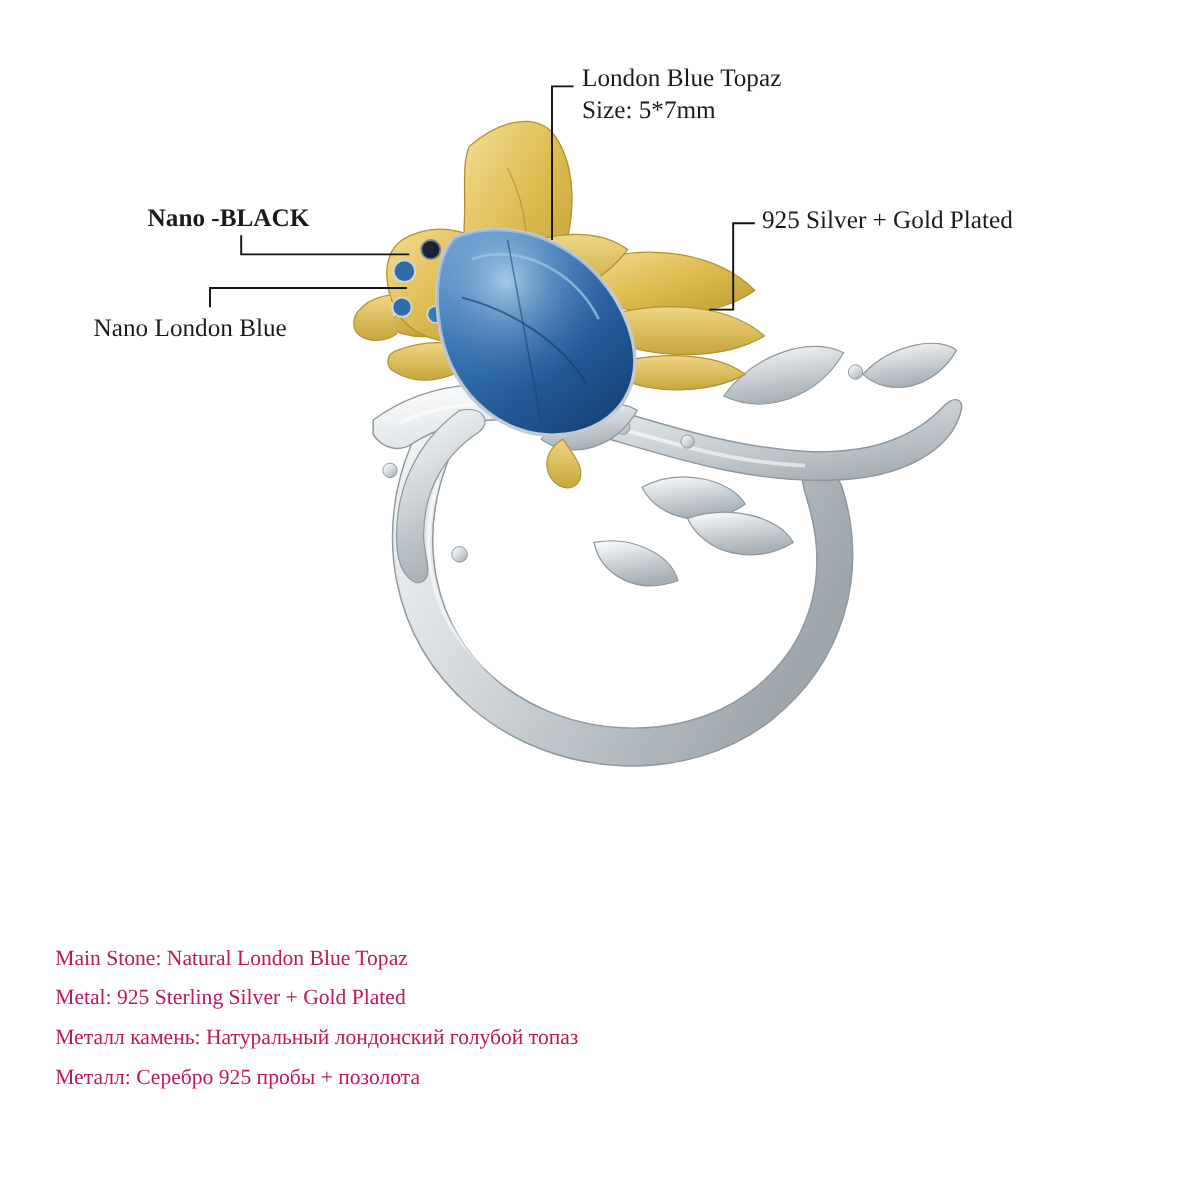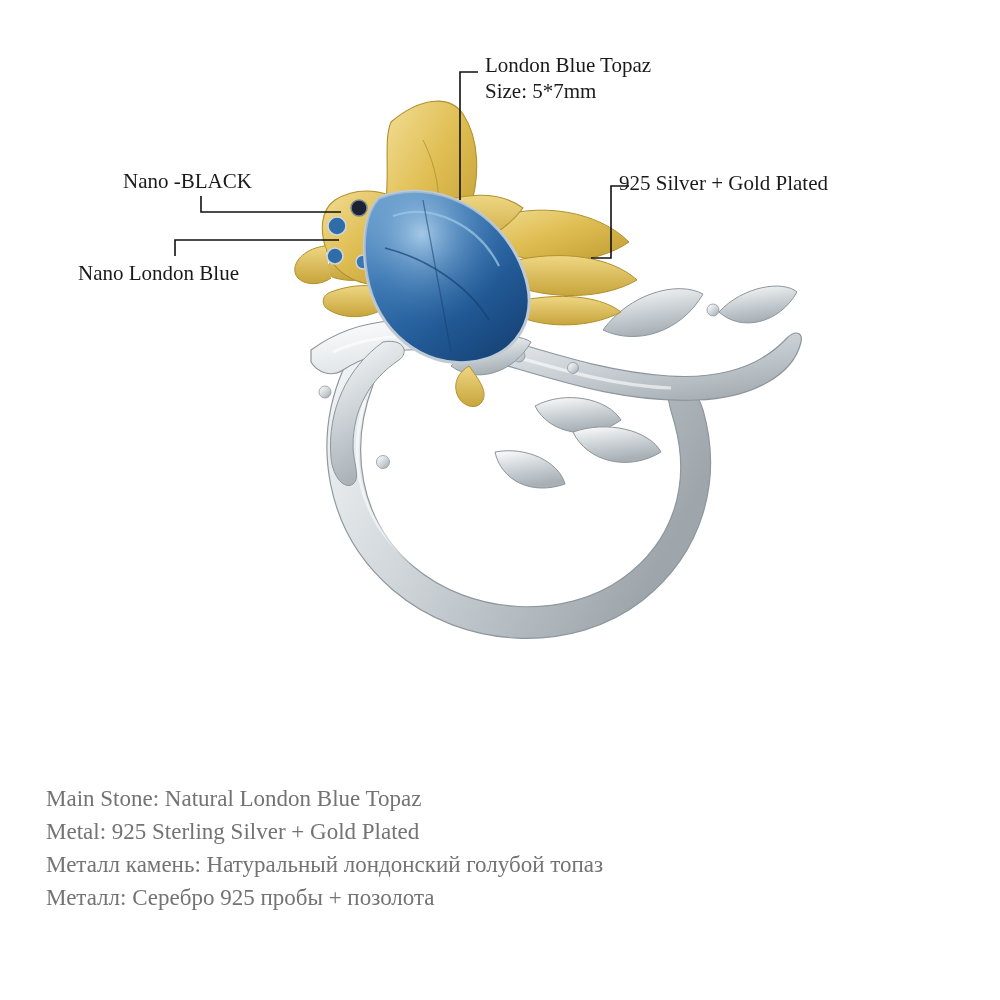--- a/index.html
+++ b/index.html
@@ -28,23 +28,23 @@
   .callout-label {
     position: absolute;
     font-family: "Liberation Serif", serif;
     font-size: 21px;
     line-height: 26px;
     color: #1a1a1a;
     white-space: pre-line;
   }
 
   #label-topaz   { left: 462px; top: 52px;  }
-  #label-nano-black { left: 100px; top: 168px; }
+  #label-nano-black { left: 100px; top: 168px; font-weight: bold; }
   #label-nano-london { left: 55px;  top: 260px; }
-  #label-silver-gold { left: 596px; top: 170px; }
+  #label-silver-gold { left: 612px; top: 170px; }
 
   #leader-lines {
     position: absolute;
     left: 0; top: 0;
     width: 1000px; height: 760px;
     pointer-events: none;
   }
 
   #ring-art {
     position: absolute;
@@ -55,23 +55,23 @@
   }
 
   #spec-block {
     position: absolute;
     left: 46px;
     top: 782px;
     width: 900px;
   }
   .spec-line {
     font-family: "Liberation Serif", serif;
-    font-size: 23px;
+    font-size: 18px;
     line-height: 33px;
-    color: #737373;
+    color: #be185d;
     white-space: pre;
   }
 </style>
 </head>
 <body>
 
 <div id="product-figure">
 
   <svg id="ring-art" viewBox="0 0 530 580">
     <defs>

